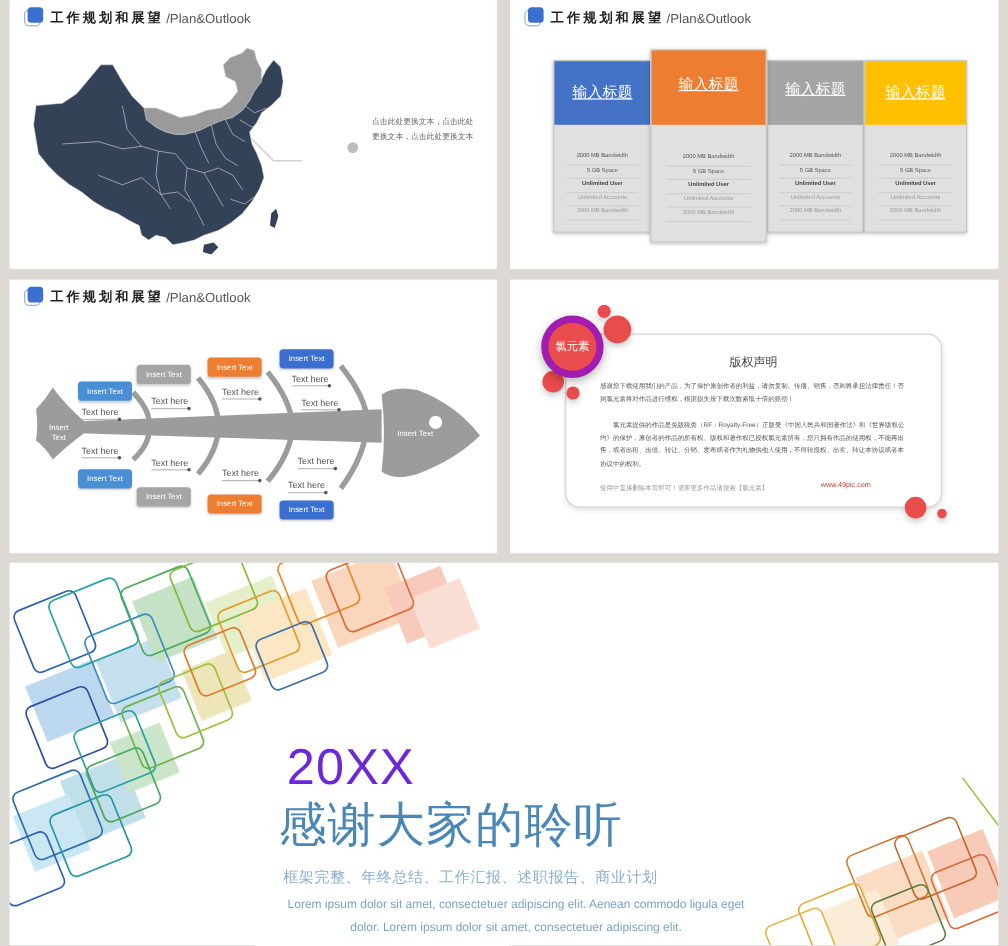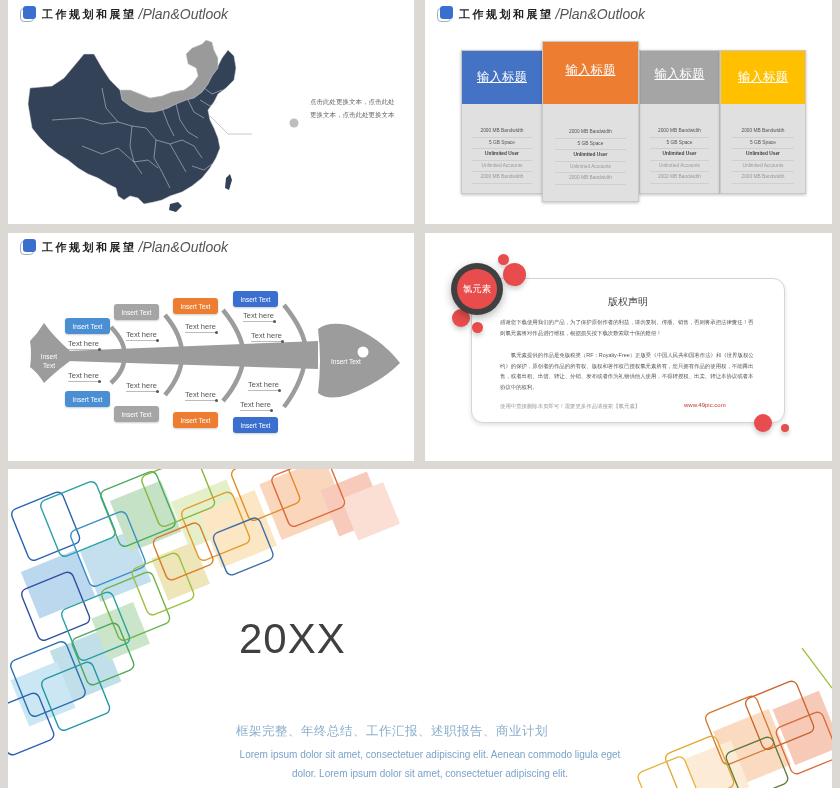--- a/index.html
+++ b/index.html
@@ -12,21 +12,21 @@
   #s3 { left: 8px; top: 233px; width: 406px; height: 228px; }
   #s4 { left: 425px; top: 233px; width: 407px; height: 228px; }
   #s5 { left: 8px; top: 469px; width: 824px; height: 319px; }
 
   
   .slide-header { position: absolute; left: 12px; top: 4px; height: 18px; display: flex; align-items: flex-end; }
   .hdr-icon { position: relative; width: 16px; height: 16px; margin-right: 6px; }
   .hdr-icon .back { position: absolute; left: 0; top: 2px; width: 14px; height: 14px; border: 1px solid #9fb0c8; border-radius: 4px; background: #fff; }
   .hdr-icon .front { position: absolute; left: 3px; top: 0; width: 13px; height: 13px; background: #3b6fcf; border-radius: 3px; }
   .hdr-title { font-size: 11px; font-weight: bold; letter-spacing: 2.5px; color: #222; }
-  .hdr-sub { font-size: 14px; color: #555; margin-left: 2px; font-style: italic; }
+  .hdr-sub { font-size: 11px; color: #555; margin-left: 2px; }
 
   
   #map-svg { position: absolute; left: 14px; top: 28px; }
   .callout-text { position: absolute; left: 302px; top: 95px; width: 90px; font-size: 6.5px; line-height: 13px; color: #666; }
 
   
   .price-col { position: absolute; background: #e1e0e0; border: 1px solid #c9c9c9; box-shadow: 0 1px 3px rgba(0,0,0,0.25); }
   .price-head { height: 53px; display: flex; align-items: center; justify-content: center; color: #fff; font-size: 12.5px; text-decoration: underline; }
   .price-list { padding-top: 22px; text-align: center; }
   .price-item { font-size: 4.8px; line-height: 10.5px; color: #555; width: 74%; margin: 0 auto; border-bottom: 1px solid #cfcfcf; }
@@ -40,27 +40,27 @@
   .fb-text::after { content: ""; position: absolute; right: -2px; bottom: -2px; width: 3px; height: 3px; background: #555; border-radius: 50%; }
   .fish-label { position: absolute; color: #fff; font-size: 6.5px; text-align: center; line-height: 9px; }
 
   
   .copy-card { position: absolute; left: 46px; top: 45px; width: 314px; height: 145px; border: 1px solid #d5d5d5; border-radius: 12px; background: #fff; box-shadow: 0 2px 4px rgba(0,0,0,0.12); }
   .copy-title { position: absolute; left: 0; right: 0; top: 16px; text-align: center; font-size: 10px; color: #444; }
   .copy-p { position: absolute; left: 28px; width: 258px; font-size: 5.4px; line-height: 10.5px; color: #555; }
   .copy-foot { position: absolute; left: 28px; top: 124px; font-size: 5.4px; color: #999; }
   .copy-url { position: absolute; left: 212px; top: 123px; font-size: 6px; color: #c0392b; }
   .circle { position: absolute; border-radius: 50%; background: #e84c4c; box-shadow: 0 3px 5px rgba(0,0,0,0.2); }
-  .badge-ring { position: absolute; left: 26px; top: 30px; width: 52px; height: 52px; border-radius: 50%; background: #404040; box-shadow: 0 3px 8px rgba(0,0,0,0.3); }
+  .badge-ring { position: absolute; left: 26px; top: 30px; width: 52px; height: 52px; border-radius: 50%; background: #a21caf; box-shadow: 0 3px 8px rgba(0,0,0,0.3); }
   .badge-inner { position: absolute; left: 6px; top: 6px; width: 40px; height: 40px; border-radius: 50%; background: #e84c4c; color: #fff; font-size: 9.5px; display: flex; align-items: center; justify-content: center; }
 
   
   #deco-tl { position: absolute; left: 0; top: 0; }
   #deco-br { position: absolute; right: 0; bottom: 0; }
-  .final-year { position: absolute; left: 231px; top: 148px; font-size: 42px; color: #404040; font-weight: normal; letter-spacing: 1px; line-height: 44px; }
+  .final-year { position: absolute; left: 231px; top: 148px; font-size: 42px; color: #6d28d9; font-weight: normal; letter-spacing: 1px; line-height: 44px; }
   .final-title { position: absolute; left: 224px; top: 196px; font-size: 40px; color: #4a86b6; line-height: 46px; letter-spacing: 1px; }
   .final-sub { position: absolute; left: 228px; top: 254px; font-size: 12.5px; color: #8aaecd; letter-spacing: 0.5px; }
   .final-lorem { position: absolute; left: 227px; top: 276px; width: 390px; font-size: 10px; line-height: 19px; color: #7aa3c9; text-align: center; }
 </style>
 </head>
 <body>
 
 <div class="slide" id="s1">
   <div class="slide-header">
     <div class="hdr-icon">
@@ -278,15 +278,16 @@
       <rect x="80" y="55" width="55" height="55" rx="6" stroke="#d2772e" transform="rotate(-22 107 82)"></rect>
       <rect x="120" y="40" width="55" height="55" rx="6" stroke="#c8642a" transform="rotate(-22 147 67)"></rect>
       <rect x="150" y="70" width="50" height="50" rx="6" stroke="#d86a3a" transform="rotate(-22 175 95)"></rect>
       <rect x="40" y="95" width="55" height="55" rx="6" stroke="#e4a52d" transform="rotate(-22 67 122)"></rect>
       <rect x="100" y="95" width="50" height="50" rx="6" stroke="#5b7a3a" transform="rotate(-22 125 120)"></rect>
       <rect x="10" y="115" width="50" height="40" rx="6" stroke="#e8b23a" transform="rotate(-22 35 135)"></rect>
       <line x1="170" y1="0" x2="200" y2="40" stroke="#9cc23e"></line>
     </g>
   </svg>
   <div class="final-year">20XX</div>
+  <div class="final-title">感谢大家的聆听</div>
   <div class="final-sub">框架完整、年终总结、工作汇报、述职报告、商业计划</div>
   <div class="final-lorem">Lorem ipsum dolor sit amet, consectetuer adipiscing elit. Aenean commodo ligula eget dolor. Lorem ipsum dolor sit amet, consectetuer adipiscing elit.</div>
 </div>
 
 </body></html>

